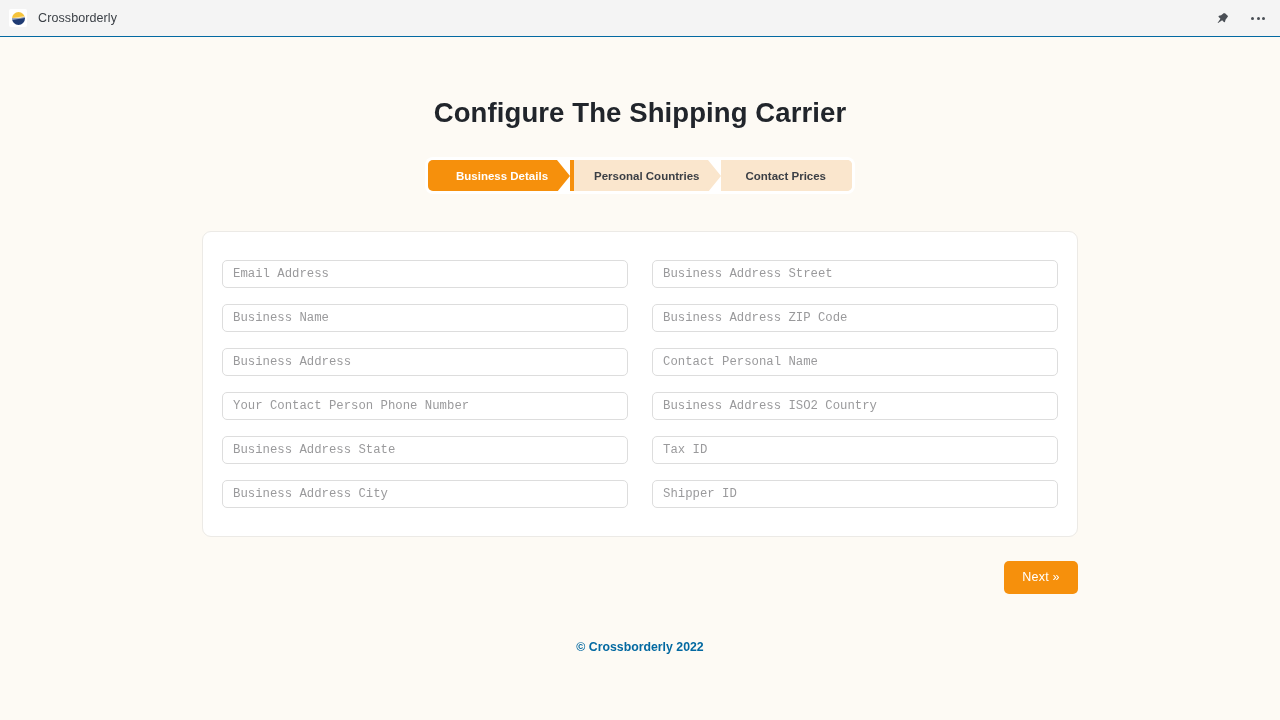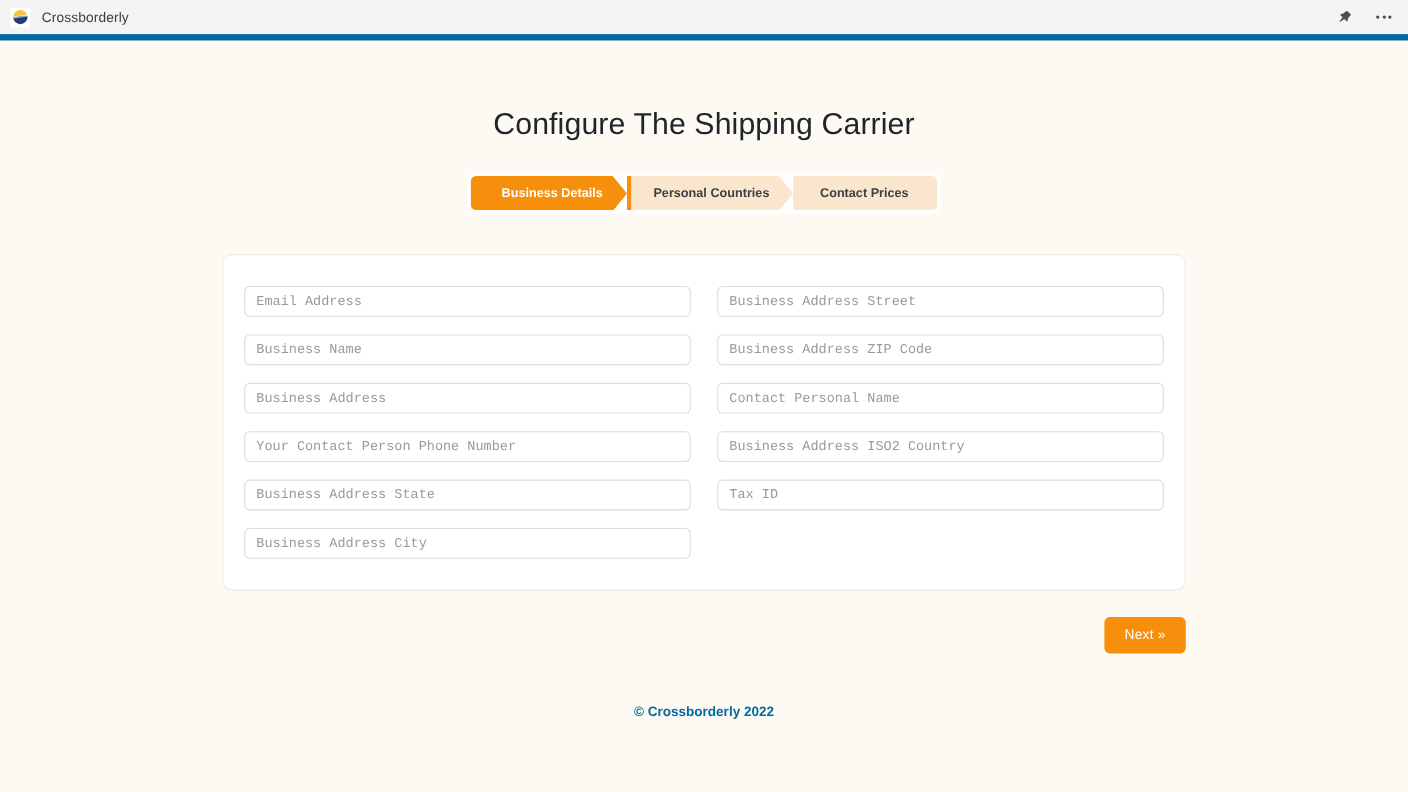--- a/index.html
+++ b/index.html
@@ -11,21 +11,21 @@
   body {
     font-family: "Liberation Sans", sans-serif;
     background: #fdfaf4;
     color: #2b2f36;
   }
 
   
   .appbar {
     height: 37px;
     background: #f4f4f4;
-    border-bottom: 6px solid #0369a1;
+    border-bottom: 1px solid #0369a1;
     display: flex;
     align-items: center;
     padding: 0 12px 0 9px;
     position: relative;
   }
   .appbar-left {
     display: flex;
     align-items: center;
     gap: 11px;
   }
@@ -76,21 +76,21 @@
   .page {
     height: 683px;
     background: #fdfaf4;
     overflow: hidden;
     position: relative;
   }
 
   .page-title {
     text-align: center;
     font-size: 27.5px;
-    font-weight: 400;
+    font-weight: 700;
     color: #21252b;
     margin: 0;
     padding-top: 60px;
     letter-spacing: .1px;
   }
 
   
   .stepper-wrap {
     display: flex;
     justify-content: center;
@@ -272,20 +272,21 @@
         <input type="text" class="field" placeholder="Business Address Street" style="">
         <input type="text" class="field" placeholder="Business Name" style="">
         <input type="text" class="field" placeholder="Business Address ZIP Code" style="">
         <input type="text" class="field" placeholder="Business Address" style="">
         <input type="text" class="field" placeholder="Contact Personal Name" style="">
         <input type="text" class="field" placeholder="Your Contact Person Phone Number" style="">
         <input type="text" class="field" placeholder="Business Address ISO2 Country" style="">
         <input type="text" class="field" placeholder="Business Address State" style="">
         <input type="text" class="field" placeholder="Tax ID" style="">
         <input type="text" class="field" placeholder="Business Address City" style="">
+        <input type="text" class="field" placeholder="Shipper ID" style="">
       </div>
   </div>
 
   <div class="actions">
     <button class="next-btn">Next »</button>
   </div>
 
   <div class="footer">© Crossborderly 2022</div>
 
 </div>

